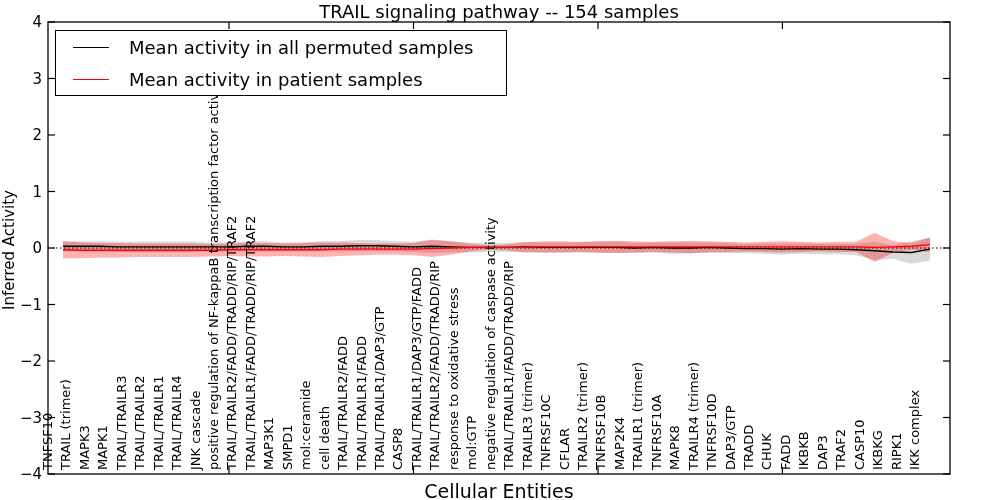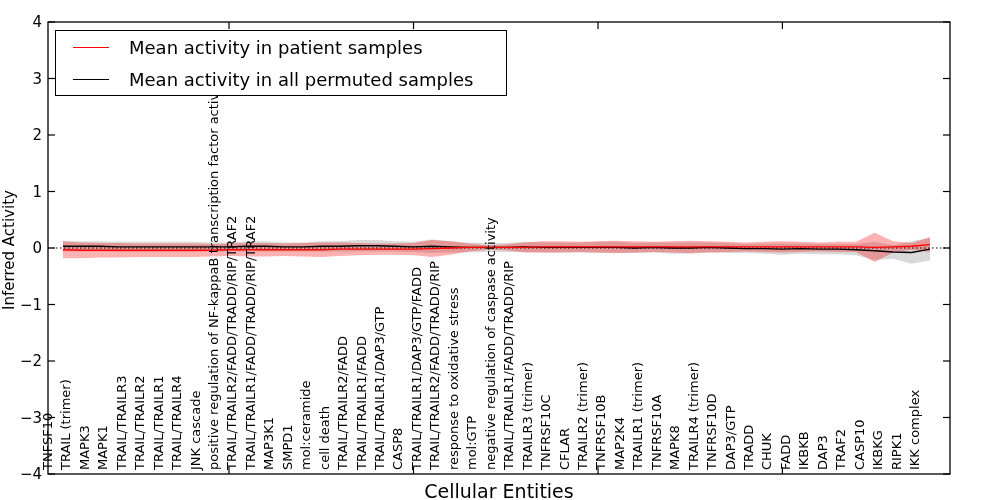--- a/index.html
+++ b/index.html
@@ -20,20 +20,21 @@
           justify-content:space-around;}
   .legend-row{display:flex;align-items:center;font-size:18px;white-space:nowrap;}
   .legend-line{display:inline-block;width:36px;height:0;border-top:1.7px solid #000;
                margin-left:17px;margin-right:20px;flex:none;}
 </style>
 </head>
 <body>
 
 <div class="fig">
 
+  <div class="title">TRAIL signaling pathway -- 154 samples</div>
   <div class="ylabel">Inferred Activity</div>
 
   <svg id="plot-svg" class="plot-svg" width="1000" height="500" xmlns="http://www.w3.org/2000/svg">
       <path d="M63 241.2 L81.4 241.2 L99.9 241.2 L118.3 241.8 L136.8 241.8 L155.2 241.8 L173.7 241.8 L192.1 241.8 L210.6 242.4 L229 242.4 L247.5 241.2 L265.9 241.2 L284.4 242.4 L302.8 242.4 L321.3 241.2 L339.7 241.2 L358.1 240.1 L376.6 240.1 L395 241.2 L413.5 241.8 L431.9 239.5 L450.4 241.2 L468.8 242.4 L487.3 242.9 L505.7 242.9 L524.2 241.8 L542.6 242.4 L561.1 242.4 L579.5 242.4 L598 241.8 L616.4 241.8 L634.9 242.9 L653.3 242.4 L671.7 242.4 L690.2 242.4 L708.6 242.4 L727.1 242.9 L745.5 244 L764 243.5 L782.4 243.5 L800.9 243.5 L819.3 244 L837.8 244 L856.2 244 L874.7 241.8 L893.1 245.2 L911.6 241.2 L930 237.8 L930 260.4 L911.6 263.8 L893.1 258.7 L874.7 259.9 L856.2 255.3 L837.8 254.2 L819.3 254.2 L800.9 253.7 L782.4 254.8 L764 253.7 L745.5 253.1 L727.1 253.1 L708.6 252.5 L690.2 253.7 L671.7 253.7 L653.3 252.5 L634.9 253.1 L616.4 253.1 L598 253.1 L579.5 252.5 L561.1 252.5 L542.6 252.5 L524.2 252 L505.7 252 L487.3 252 L468.8 252.5 L450.4 252.5 L431.9 253.1 L413.5 252 L395 251.4 L376.6 251.4 L358.1 251.4 L339.7 251.4 L321.3 251.4 L302.8 251.4 L284.4 251.4 L265.9 251.4 L247.5 251.4 L229 251.4 L210.6 251.4 L192.1 252 L173.7 252 L155.2 252 L136.8 252 L118.3 252 L99.9 251.4 L81.4 251.4 L63 251.4 Z" fill="rgba(120,120,120,0.28)"></path>
       <path d="M63 241.2 L81.4 242.4 L99.9 242.9 L118.3 242.9 L136.8 243.5 L155.2 243.5 L173.7 243.5 L192.1 243.5 L210.6 244 L229 243.5 L247.5 242.9 L265.9 242.9 L284.4 243.5 L302.8 242.9 L321.3 242.4 L339.7 242.4 L358.1 242.9 L376.6 243.5 L395 243.5 L413.5 242.9 L431.9 240.1 L450.4 241.2 L468.8 243.5 L487.3 245.2 L505.7 244.6 L524.2 242.4 L542.6 241.2 L561.1 241.2 L579.5 241.8 L598 241.2 L616.4 240.7 L634.9 241.2 L653.3 241.8 L671.7 241.2 L690.2 240.7 L708.6 241.2 L727.1 241.8 L745.5 242.4 L764 241.8 L782.4 241.2 L800.9 241.8 L819.3 242.4 L837.8 241.8 L856.2 241.8 L874.7 232.7 L893.1 241.2 L911.6 242.9 L930 237.3 L930 252 L911.6 249.7 L893.1 252.5 L874.7 262.1 L856.2 252 L837.8 252 L819.3 251.4 L800.9 252 L782.4 252.5 L764 252 L745.5 251.4 L727.1 252 L708.6 252.5 L690.2 253.1 L671.7 252.5 L653.3 252 L634.9 252.5 L616.4 253.1 L598 252.5 L579.5 252 L561.1 252.5 L542.6 252.5 L524.2 252.5 L505.7 250.3 L487.3 249.7 L468.8 251.4 L450.4 254.8 L431.9 257 L413.5 255.3 L395 254.8 L376.6 254.8 L358.1 255.3 L339.7 255.9 L321.3 257 L302.8 256.5 L284.4 255.9 L265.9 256.5 L247.5 256.5 L229 255.9 L210.6 256.5 L192.1 257 L173.7 257 L155.2 257 L136.8 257 L118.3 257.6 L99.9 257.6 L81.4 258.2 L63 258.2 Z" fill="rgba(255,0,0,0.30)"></path>
       <line x1="48" y1="248" x2="950" y2="248" stroke="#000" stroke-width="1" stroke-dasharray="1.5 2.5"></line>
       <path d="M63 246.3 L81.4 246.3 L99.9 246.3 L118.3 246.9 L136.8 246.9 L155.2 246.9 L173.7 246.9 L192.1 246.9 L210.6 246.9 L229 246.9 L247.5 246.3 L265.9 246.3 L284.4 246.9 L302.8 246.9 L321.3 246.3 L339.7 246.3 L358.1 245.7 L376.6 245.7 L395 246.3 L413.5 246.9 L431.9 246.3 L450.4 246.9 L468.8 247.4 L487.3 247.4 L505.7 247.4 L524.2 246.9 L542.6 247.4 L561.1 247.4 L579.5 247.4 L598 247.4 L616.4 247.4 L634.9 248 L653.3 247.4 L671.7 248 L690.2 248 L708.6 247.4 L727.1 248 L745.5 248.6 L764 248.6 L782.4 249.1 L800.9 248.6 L819.3 249.1 L837.8 249.1 L856.2 249.7 L874.7 250.8 L893.1 252 L911.6 252.5 L930 249.1 " fill="none" stroke="#000000" stroke-width="1.4" stroke-linejoin="round"></path>
       <path d="M63 249.7 L81.4 250.3 L99.9 250.3 L118.3 250.3 L136.8 250.3 L155.2 250.3 L173.7 250.3 L192.1 250.3 L210.6 250.3 L229 249.7 L247.5 249.7 L265.9 249.7 L284.4 249.7 L302.8 249.7 L321.3 249.7 L339.7 249.1 L358.1 249.1 L376.6 249.1 L395 249.1 L413.5 249.1 L431.9 248.6 L450.4 248 L468.8 247.4 L487.3 247.4 L505.7 247.4 L524.2 247.4 L542.6 246.9 L561.1 246.9 L579.5 246.9 L598 246.9 L616.4 246.9 L634.9 246.9 L653.3 246.9 L671.7 246.9 L690.2 246.9 L708.6 246.9 L727.1 246.9 L745.5 246.9 L764 246.9 L782.4 246.9 L800.9 246.9 L819.3 246.9 L837.8 246.9 L856.2 246.9 L874.7 247.4 L893.1 246.9 L911.6 246.3 L930 244.6 " fill="none" stroke="#ff0000" stroke-width="1.4" stroke-linejoin="round"></path>
       <g stroke="#000" stroke-width="1.2">
         <line x1="48" y1="22" x2="55" y2="22"></line>
@@ -125,22 +126,22 @@
       <div class="ytick" style="top: 295.5px;">−1</div>
       <div class="ytick" style="top: 352px;">−2</div>
       <div class="ytick" style="top: 408.5px;">−3</div>
       <div class="ytick" style="top: 465px;">−4</div>
     </div>
 
   <div class="xlabel">Cellular Entities</div>
 
   <div class="legend">
     <div class="legend-row">
+      <span class="legend-line" style="border-top-color: rgb(0, 0, 0);"></span>
+      <span>Mean activity in all permuted samples</span>
+    </div>
+    <div class="legend-row">
       <span class="legend-line" style="border-top-color: rgb(255, 0, 0);"></span>
       <span>Mean activity in patient samples</span>
-    </div>
-    <div class="legend-row">
-      <span class="legend-line" style="border-top-color: rgb(0, 0, 0);"></span>
-      <span>Mean activity in all permuted samples</span>
     </div>
   </div>
 
 </div>
 
 </body></html>

